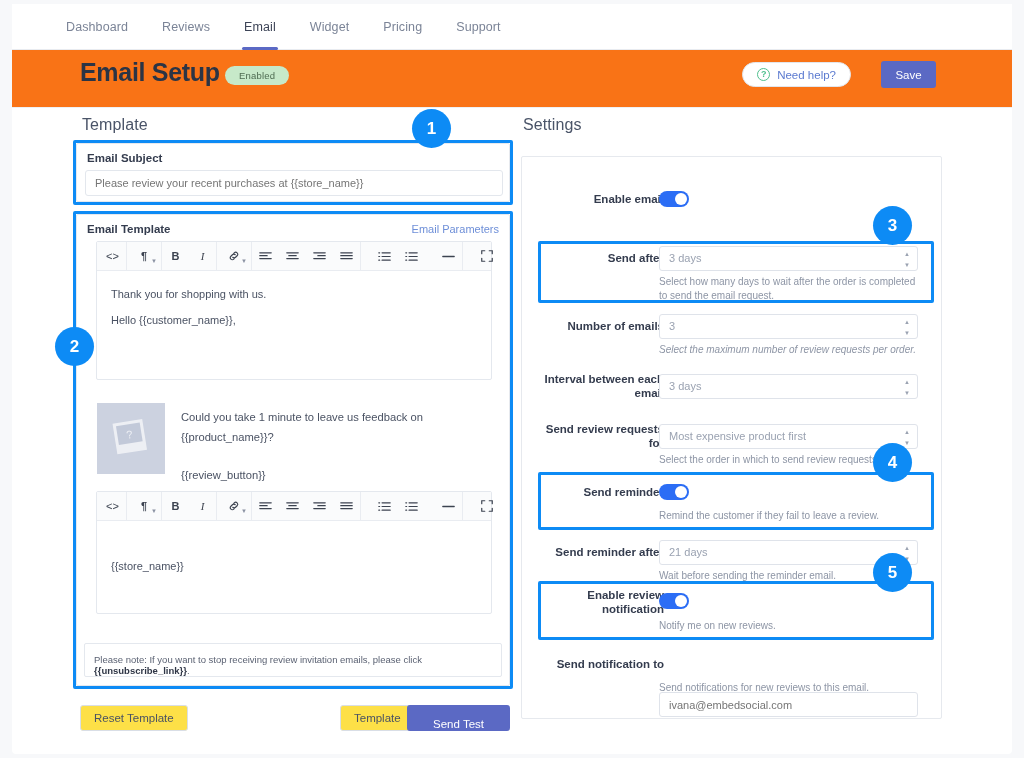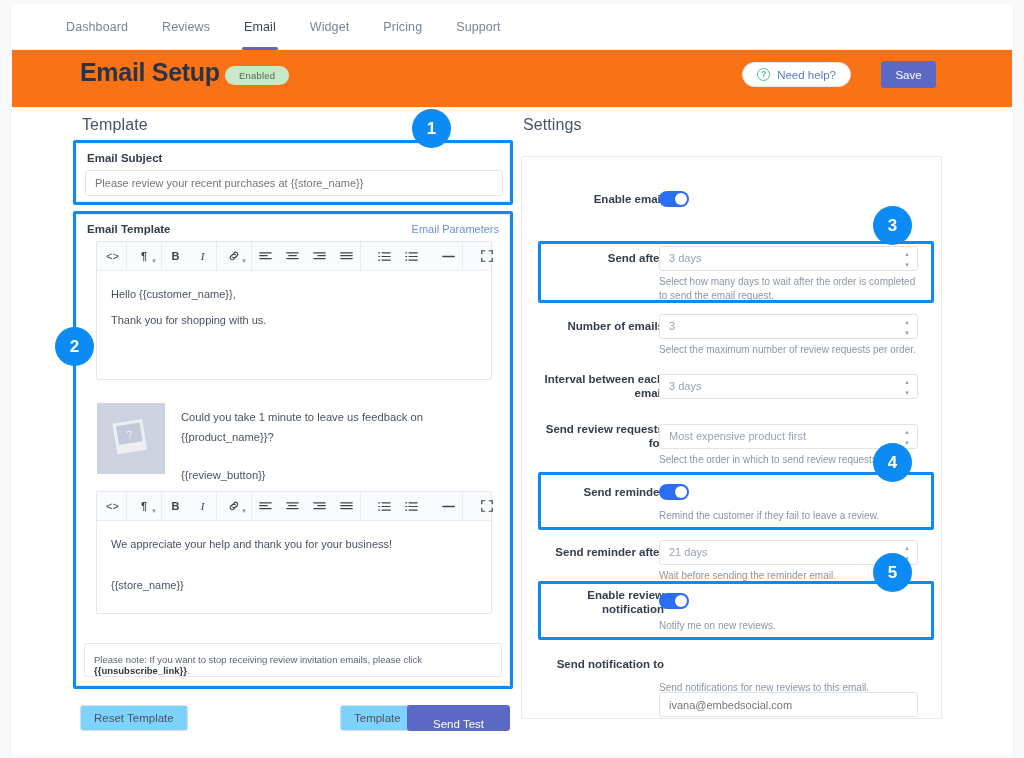--- a/index.html
+++ b/index.html
@@ -264,21 +264,21 @@
     font-size: 9.5px;
     color: #5b6273;
     padding: 10px 9px;
   }
   .note b { color: #2f3646; }
 
   .btn-row { position: absolute; left: 76px; top: 705px; width: 434px; height: 26px; }
   .btn-ghost {
     height: 26px;
     padding: 0 13px;
-    background: #7dd3fc;
+    background: #fde047;
     border: 1px solid #d9dee6;
     border-radius: 3px;
     font-size: 11.5px;
     color: #4a5263;
     cursor: pointer;
     font-family: inherit;
   }
   #reset-template { position: absolute; left: 4px; top: 0; }
   #preview-btn { position: absolute; left: 264px; top: 0; }
   #send-test-btn {
@@ -510,22 +510,22 @@
         </div>
         <div class="tb-group">
           <div class="tb-btn spacer-l">
               <svg width="12" height="12" viewBox="0 0 16 16" stroke="#3c4350" stroke-width="1.6" stroke-linecap="round" fill="none">
                 <path d="M1 5V1h4M11 1h4v4M15 11v4h-4M5 15H1v-4"></path>
               </svg>
             </div>
         </div>
       </div>
       <div class="editor-body eb1">
+        <p>Thank you for shopping with us.</p>
         <p>Hello {{customer_name}},</p>
-        <p>Thank you for shopping with us.</p>
       </div>
     </div>
 
     <div class="promo" style="position:absolute;left:20px;top:188px;">
       <div class="promo-img">
         <svg width="46" height="46" viewBox="0 0 46 46" style="position:absolute;left:11px;top:12px;">
           <g transform="rotate(-9 23 23)">
             <rect x="7" y="6" width="30" height="31" fill="#ffffff" opacity=".65"></rect>
             <rect x="10" y="9" width="24" height="19" fill="#c2c9d9"></rect>
             <text x="22" y="23" font-size="11" fill="#eef0f5" text-anchor="middle" font-family="Liberation Sans, sans-serif">?</text>
@@ -607,21 +607,20 @@
         </div>
         <div class="tb-group">
           <div class="tb-btn spacer-l">
               <svg width="12" height="12" viewBox="0 0 16 16" stroke="#3c4350" stroke-width="1.6" stroke-linecap="round" fill="none">
                 <path d="M1 5V1h4M11 1h4v4M15 11v4h-4M5 15H1v-4"></path>
               </svg>
             </div>
         </div>
       </div>
       <div class="editor-body eb2">
-        <p>We appreciate your help and thank you for your business!</p>
         <p style="margin-top:22px;">{{store_name}}</p>
       </div>
     </div>
   </div>
 
   <div class="note">
     <span>Please note: If you want to stop receiving review invitation emails, please click </span><b>{{unsubscribe_link}}</b><span>.</span>
   </div>
 
   <div class="btn-row">
@@ -659,21 +658,21 @@
       <div class="flabel" style="top:5px;">Number of emails</div>
       <div class="fctrl" style="top:0;">
         <div class="sel">
           <span>3</span>
           <span class="stepper">
               <span>▲</span>
               <span>▼</span>
             </span>
         </div>
       </div>
-      <div class="fhelp" style="top:29px;">Select the maximum number of review requests per order.</div>
+      <div class="fhelp" style="top:29px;font-style:italic;">Select the maximum number of review requests per order.</div>
     </div>
 
     <div class="frow" style="top:217px;">
       <div class="flabel" style="top:-2px;">Interval between each email</div>
       <div class="fctrl" style="top:0;">
         <div class="sel">
           <span>3 days</span>
           <span class="stepper">
               <span>▲</span>
               <span>▼</span>

